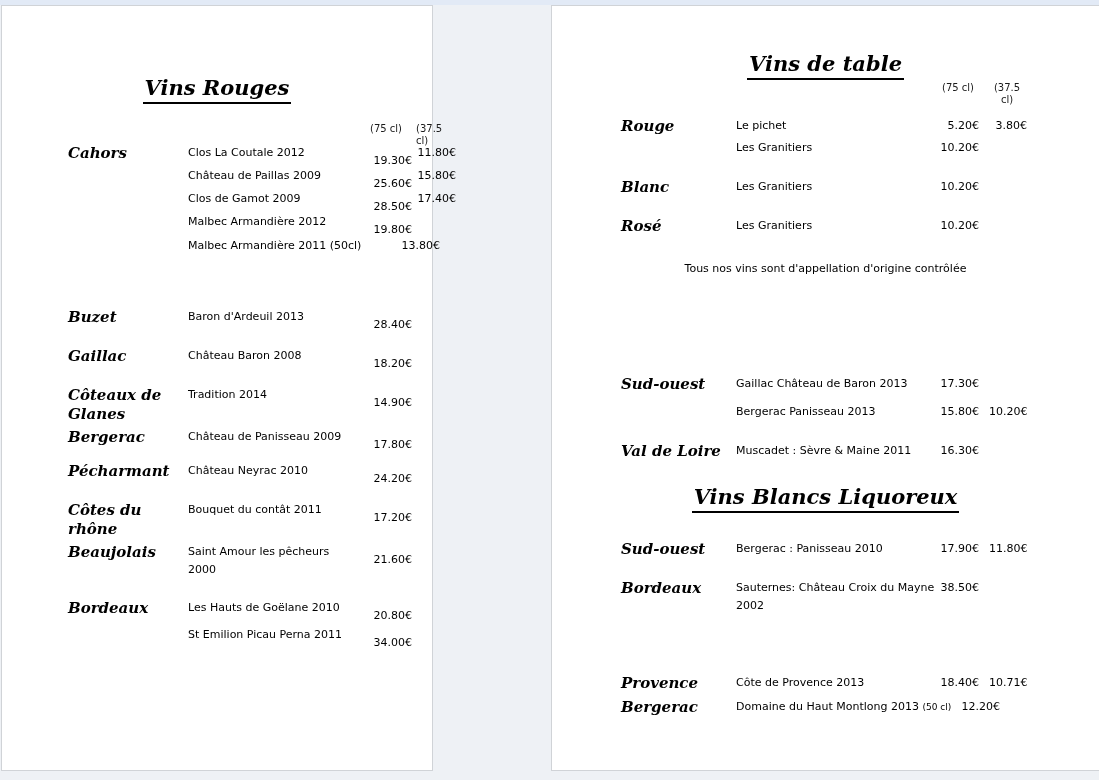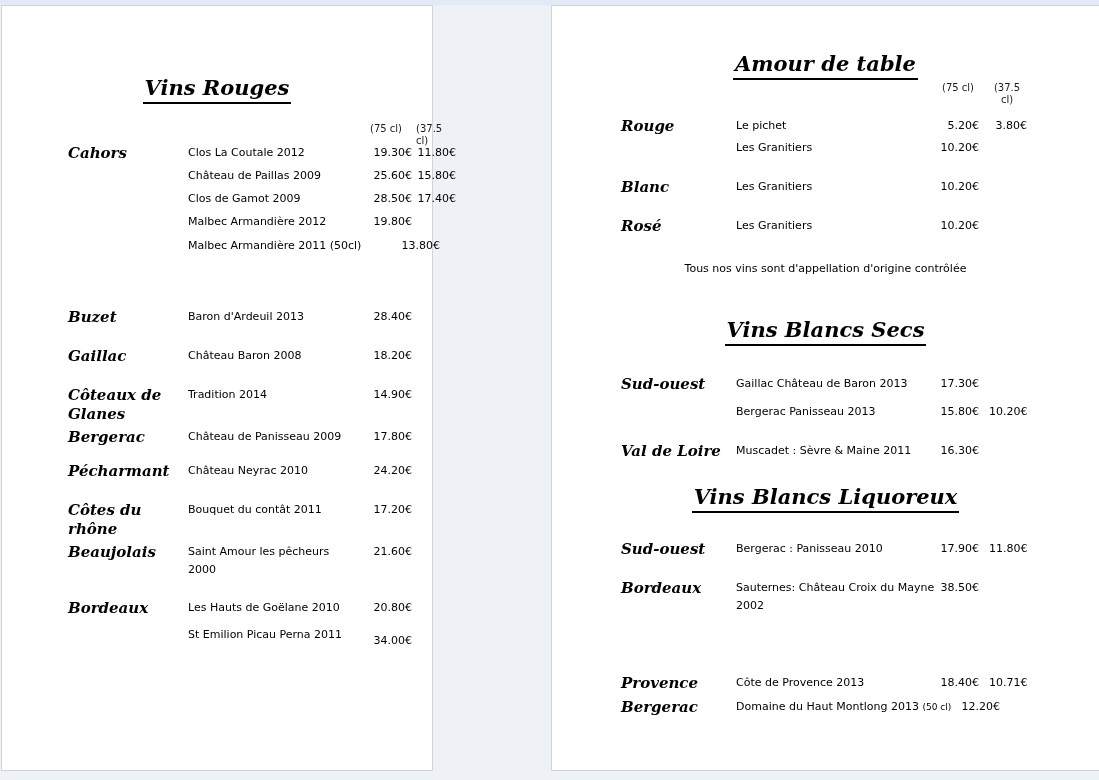--- a/index.html
+++ b/index.html
@@ -16,21 +16,21 @@
   .page-left .region{left:66px;width:95px;}
   .page-right .region{left:69px;width:100px;}
   .name{position:absolute;font-size:11px;line-height:18px;}
   .page-left .name{left:158px;width:180px;margin-left:28px;}
   .page-right .name{left:184px;width:185px;}
   .name.narrow{width:160px;}
   .name.wide{width:205px;}
   .name.xwide{width:240px;}
   .small{font-size:9px;}
   .p75,.p375,.pcenter{position:absolute;font-size:11px;line-height:18px;text-align:right;}
-  .page-left .p75{left:350px;width:60px;}
+  .page-left .p75{left:350px;width:60px;margin-top:8px;}
   .page-left .p375{left:414px;width:40px;}
   .page-left .pcenter{left:376px;width:62px;}
   .page-right .p75{left:367px;width:60px;}
   .page-right .p375{left:437px;width:38px;}
   .page-right .pcenter{left:386px;width:62px;}
   .hdr{position:absolute;font-size:10px;line-height:12px;color:#1a1a1a;}
   .hdr.wrap{text-align:center;}
   .note{position:absolute;left:0;width:100%;text-align:center;font-size:11px;}
   .drop{margin-top:6px;}
 </style>
@@ -118,21 +118,21 @@
     </div>
     <div class="row" style="top:620px">
       <span class="name">St Emilion Picau Perna 2011</span>
       <span class="p75 drop">34.00€</span>
     </div>
   </div>
 
   <div class="page page-right">
 
     <div class="title-wrap" style="top:45px">
-      <span class="title">Amour de table</span>
+      <span class="title">Vins de table</span>
     </div>
     <div class="row" style="top:76px">
       <span class="hdr" style="left:390px">(75 cl)</span>
       <span class="hdr wrap" style="left:437px;width:36px">(37.5 cl)</span>
     </div>
     <div class="row" style="top:111px">
       <span class="region">Rouge</span>
       <span class="name">Le pichet</span>
       <span class="p75">5.20€</span>
       <span class="p375">3.80€</span>
@@ -146,23 +146,20 @@
       <span class="name">Les Granitiers</span>
       <span class="p75">10.20€</span>
     </div>
     <div class="row" style="top:211px">
       <span class="region">Rosé</span>
       <span class="name">Les Granitiers</span>
       <span class="p75">10.20€</span>
     </div>
     <div class="note" style="top:256px">Tous nos vins sont d'appellation d'origine contrôlée</div>
 
-    <div class="title-wrap" style="top:311px">
-      <span class="title">Vins Blancs Secs</span>
-    </div>
     <div class="row" style="top:369px">
       <span class="region">Sud-ouest</span>
       <span class="name">Gaillac Château de Baron 2013</span>
       <span class="p75">17.30€</span>
     </div>
     <div class="row" style="top:397px">
       <span class="name">Bergerac Panisseau 2013</span>
       <span class="p75">15.80€</span>
       <span class="p375">10.20€</span>
     </div>

